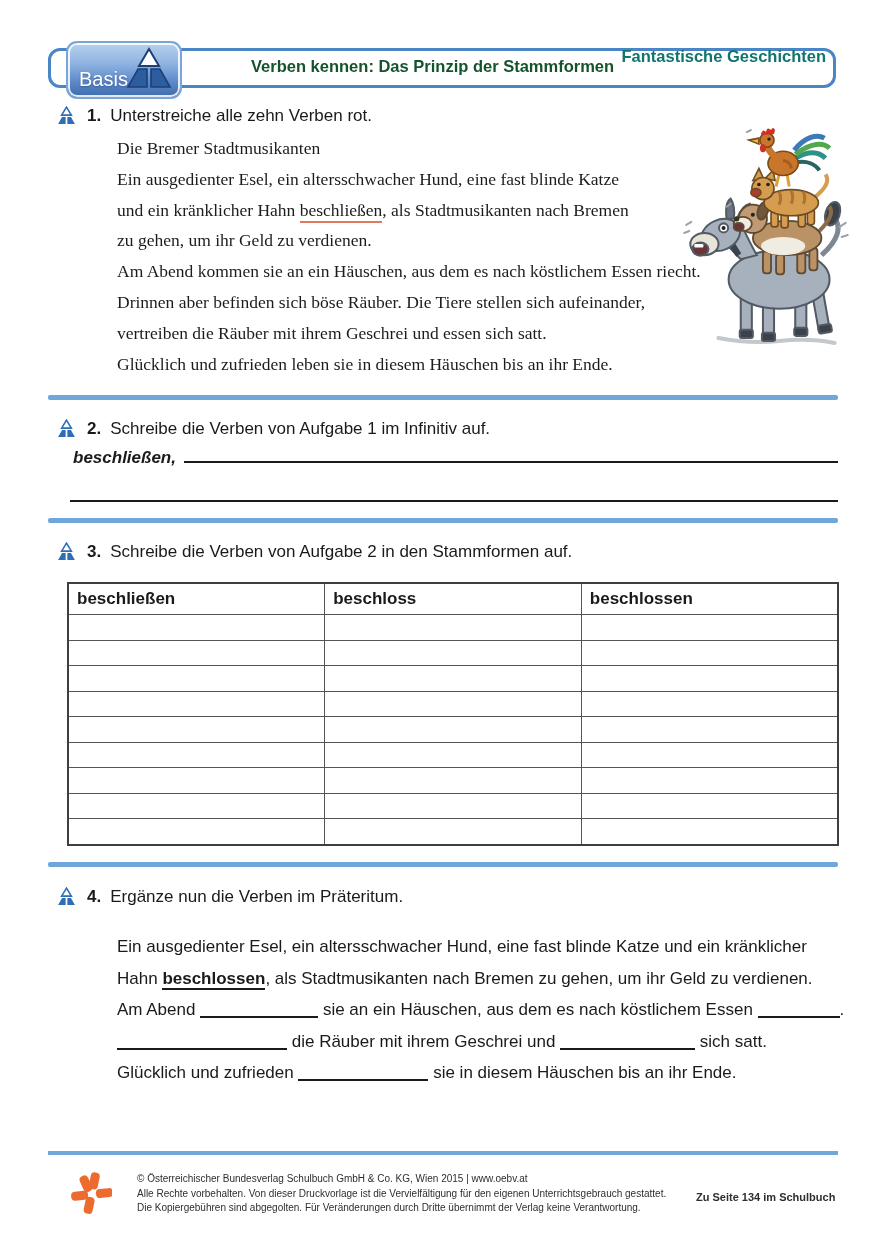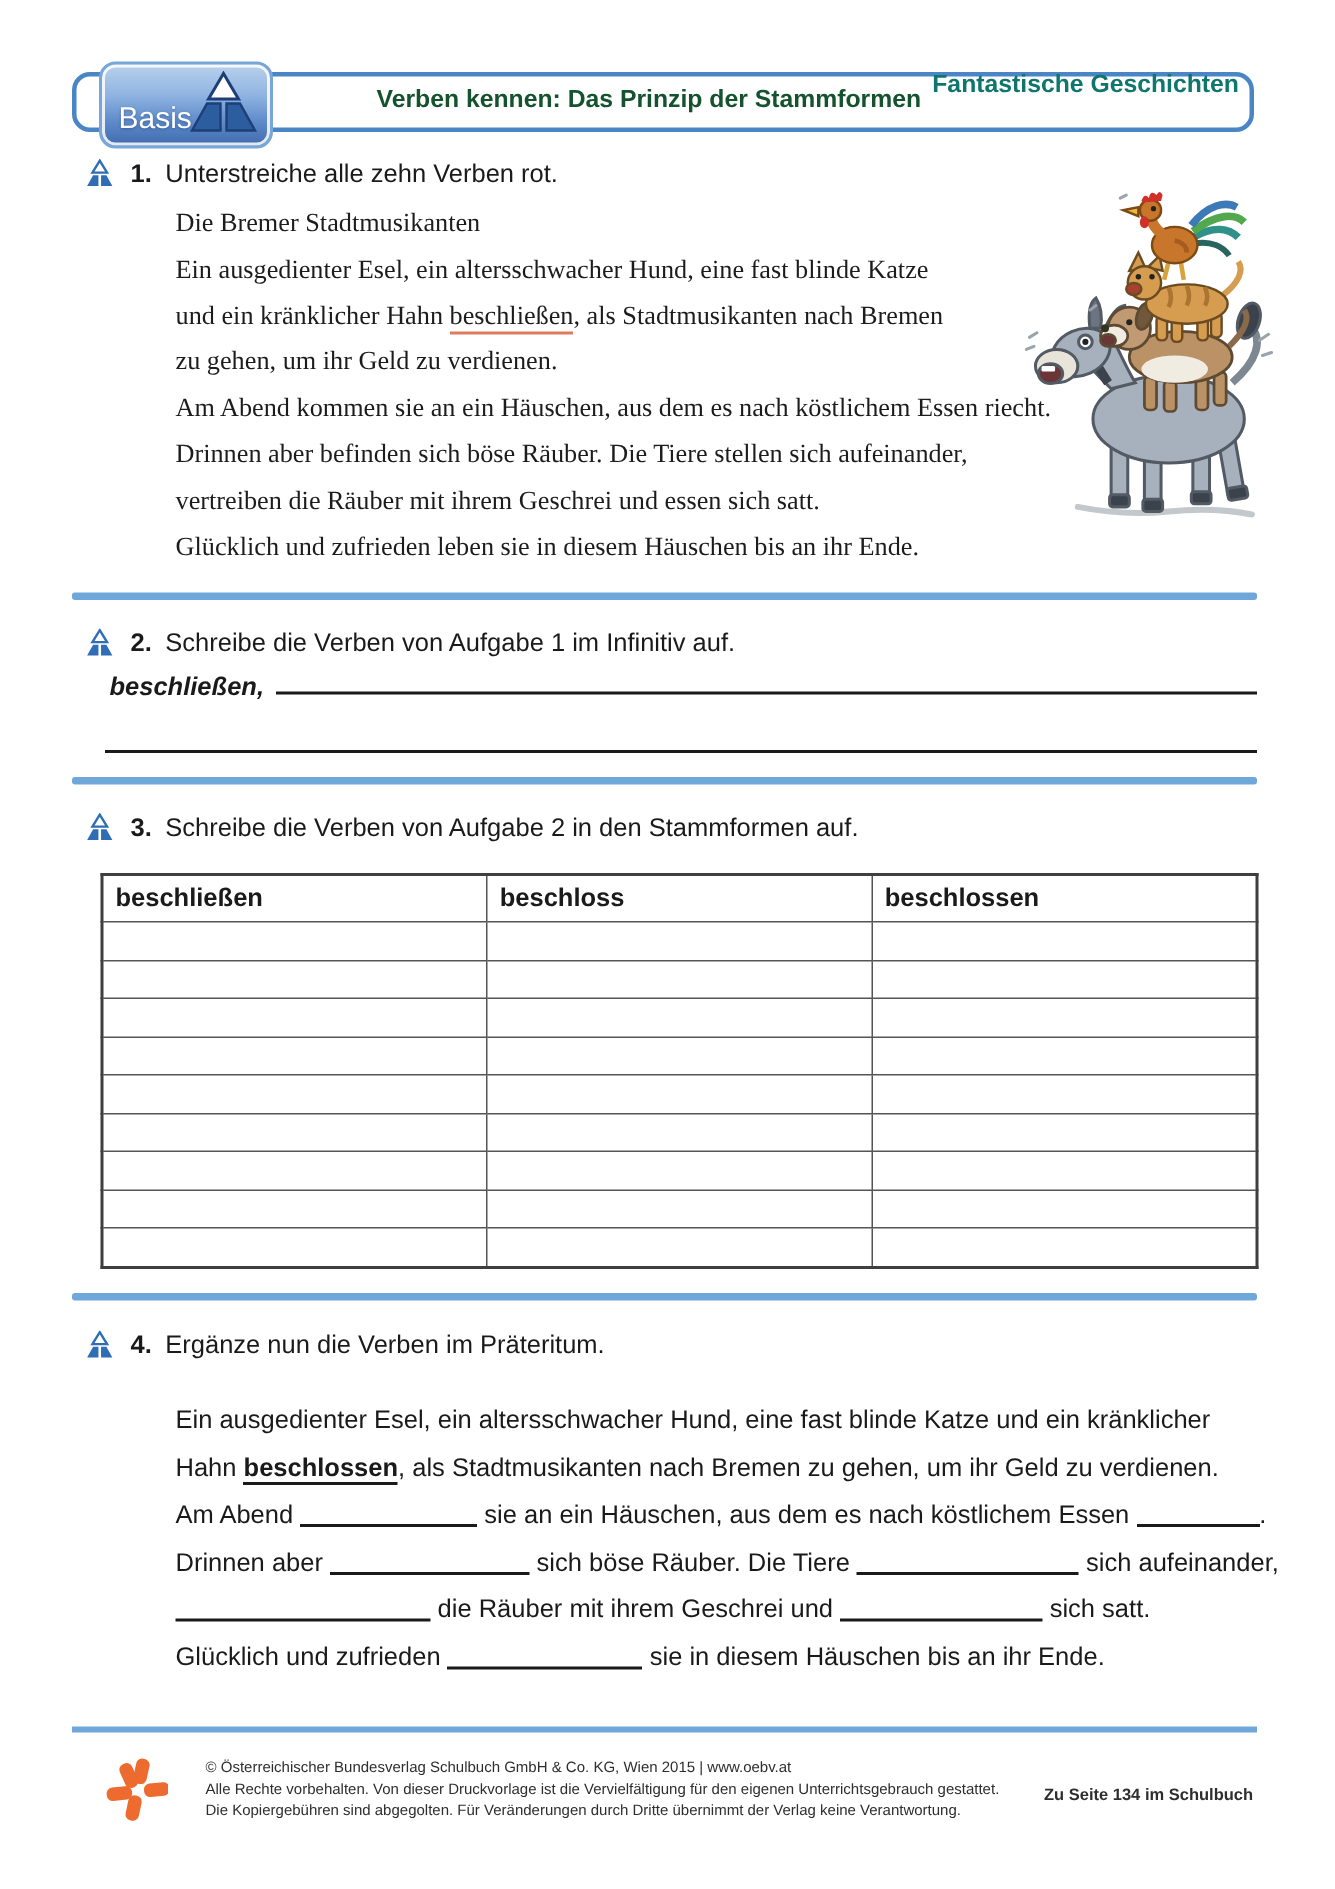--- a/index.html
+++ b/index.html
@@ -274,21 +274,20 @@
       <polygon points="8,12 12,12 12,20 3.5,20" fill="#2f6db5"></polygon>
       <polygon points="14,12 18,12 22.5,20 14,20" fill="#2f6db5"></polygon>
     </svg>
     <span class="task-num">4.</span>
     <span>Ergänze nun die Verben im Präteritum.</span>
   </div>
   <div class="t4-body">
       <div class="text-line"><span>Ein ausgedienter Esel, ein altersschwacher Hund, eine fast blinde Katze und ein kränklicher</span></div>
       <div class="text-line"><span>Hahn </span><span class="bold-u">beschlossen</span><span>, als Stadtmusikanten nach Bremen zu gehen, um ihr Geld zu verdienen.</span></div>
       <div class="text-line"><span>Am Abend </span><span class="blank" style="width: 118px;"></span><span> sie an ein Häuschen, aus dem es nach köstlichem Essen </span><span class="blank" style="width: 82px;"></span><span>.</span></div>
-      <div class="text-line"><span>Drinnen aber </span><span class="blank" style="width: 133px;"></span><span> sich böse Räuber. Die Tiere </span><span class="blank" style="width: 148px;"></span><span> sich aufeinander,</span></div>
       <div class="text-line"><span class="blank" style="width: 170px;"></span><span> die Räuber mit ihrem Geschrei und </span><span class="blank" style="width: 135px;"></span><span> sich satt.</span></div>
       <div class="text-line"><span>Glücklich und zufrieden </span><span class="blank" style="width: 130px;"></span><span> sie in diesem Häuschen bis an ihr Ende.</span></div>
     </div>
 
   <div class="footer-divider"></div>
   <svg class="footer-logo" width="42" height="48" viewBox="0 0 42 48">
     <g fill="#ed6b2f" transform="rotate(12 21 26)">
       <rect x="17" y="4" width="9" height="17" rx="4"></rect>
       <rect x="17" y="29" width="9" height="17" rx="4"></rect>
       <rect x="17" y="4" width="9" height="17" rx="4" transform="rotate(72 21 26)"></rect>

